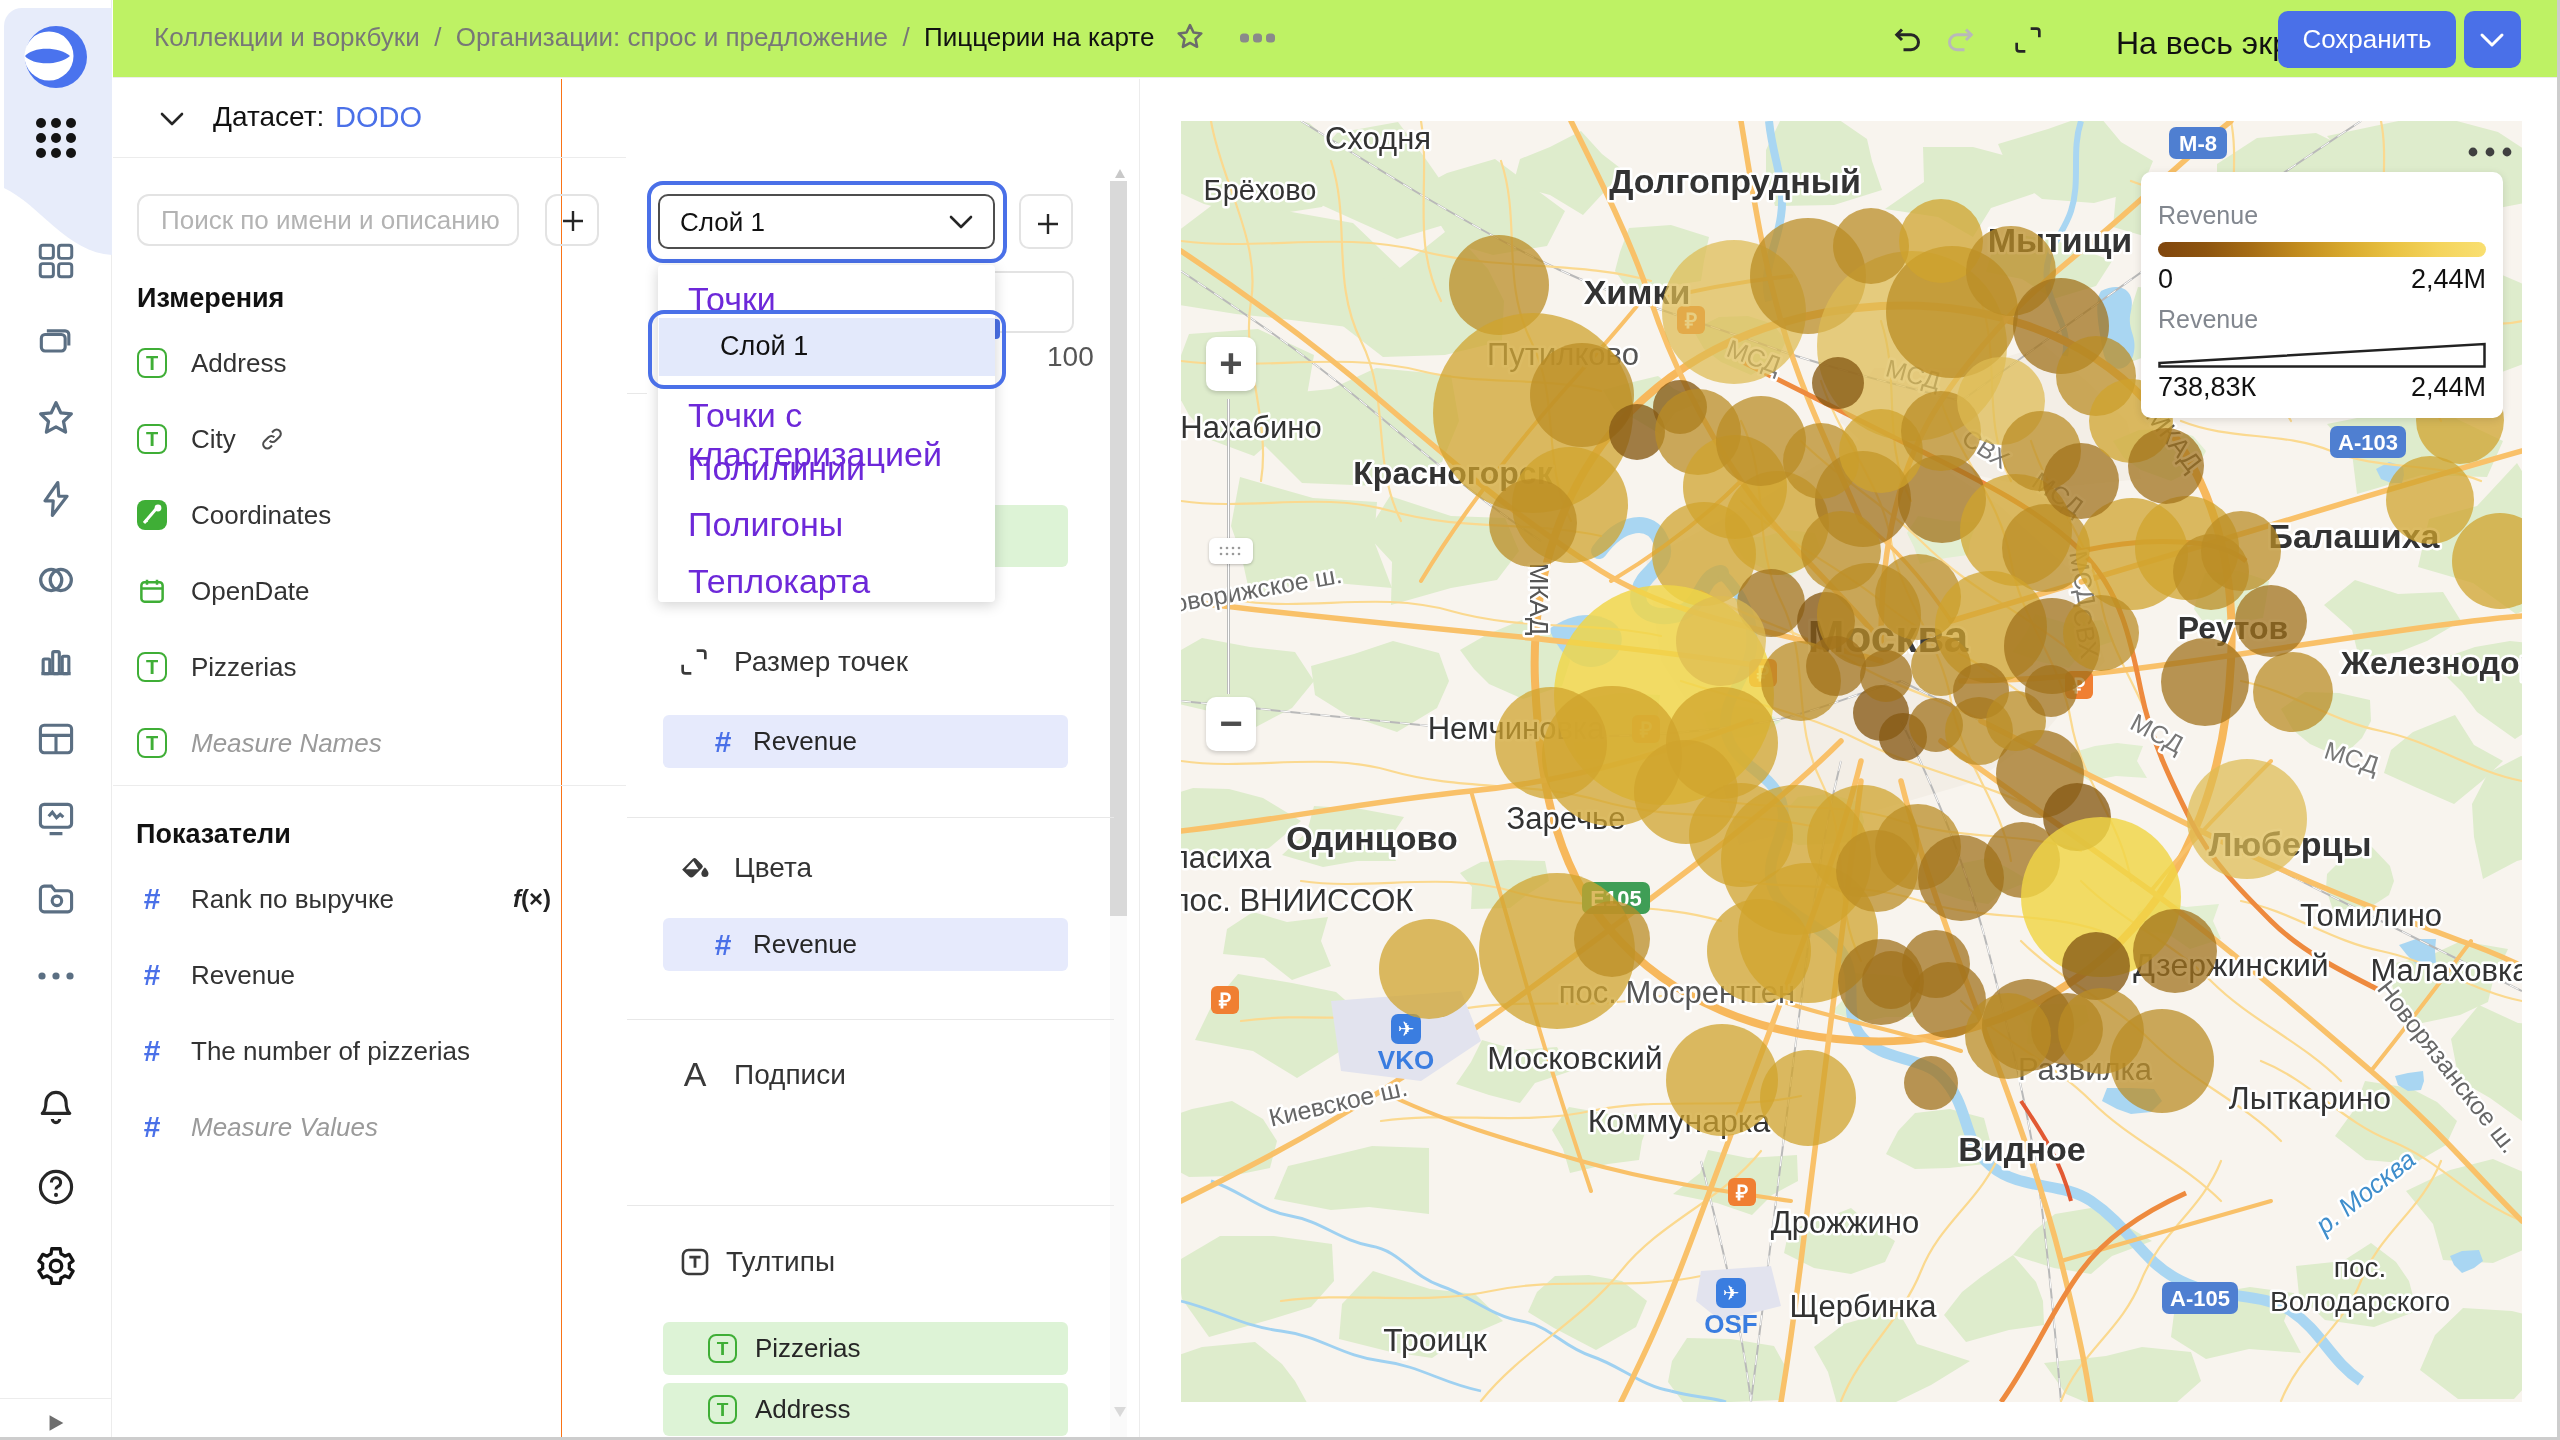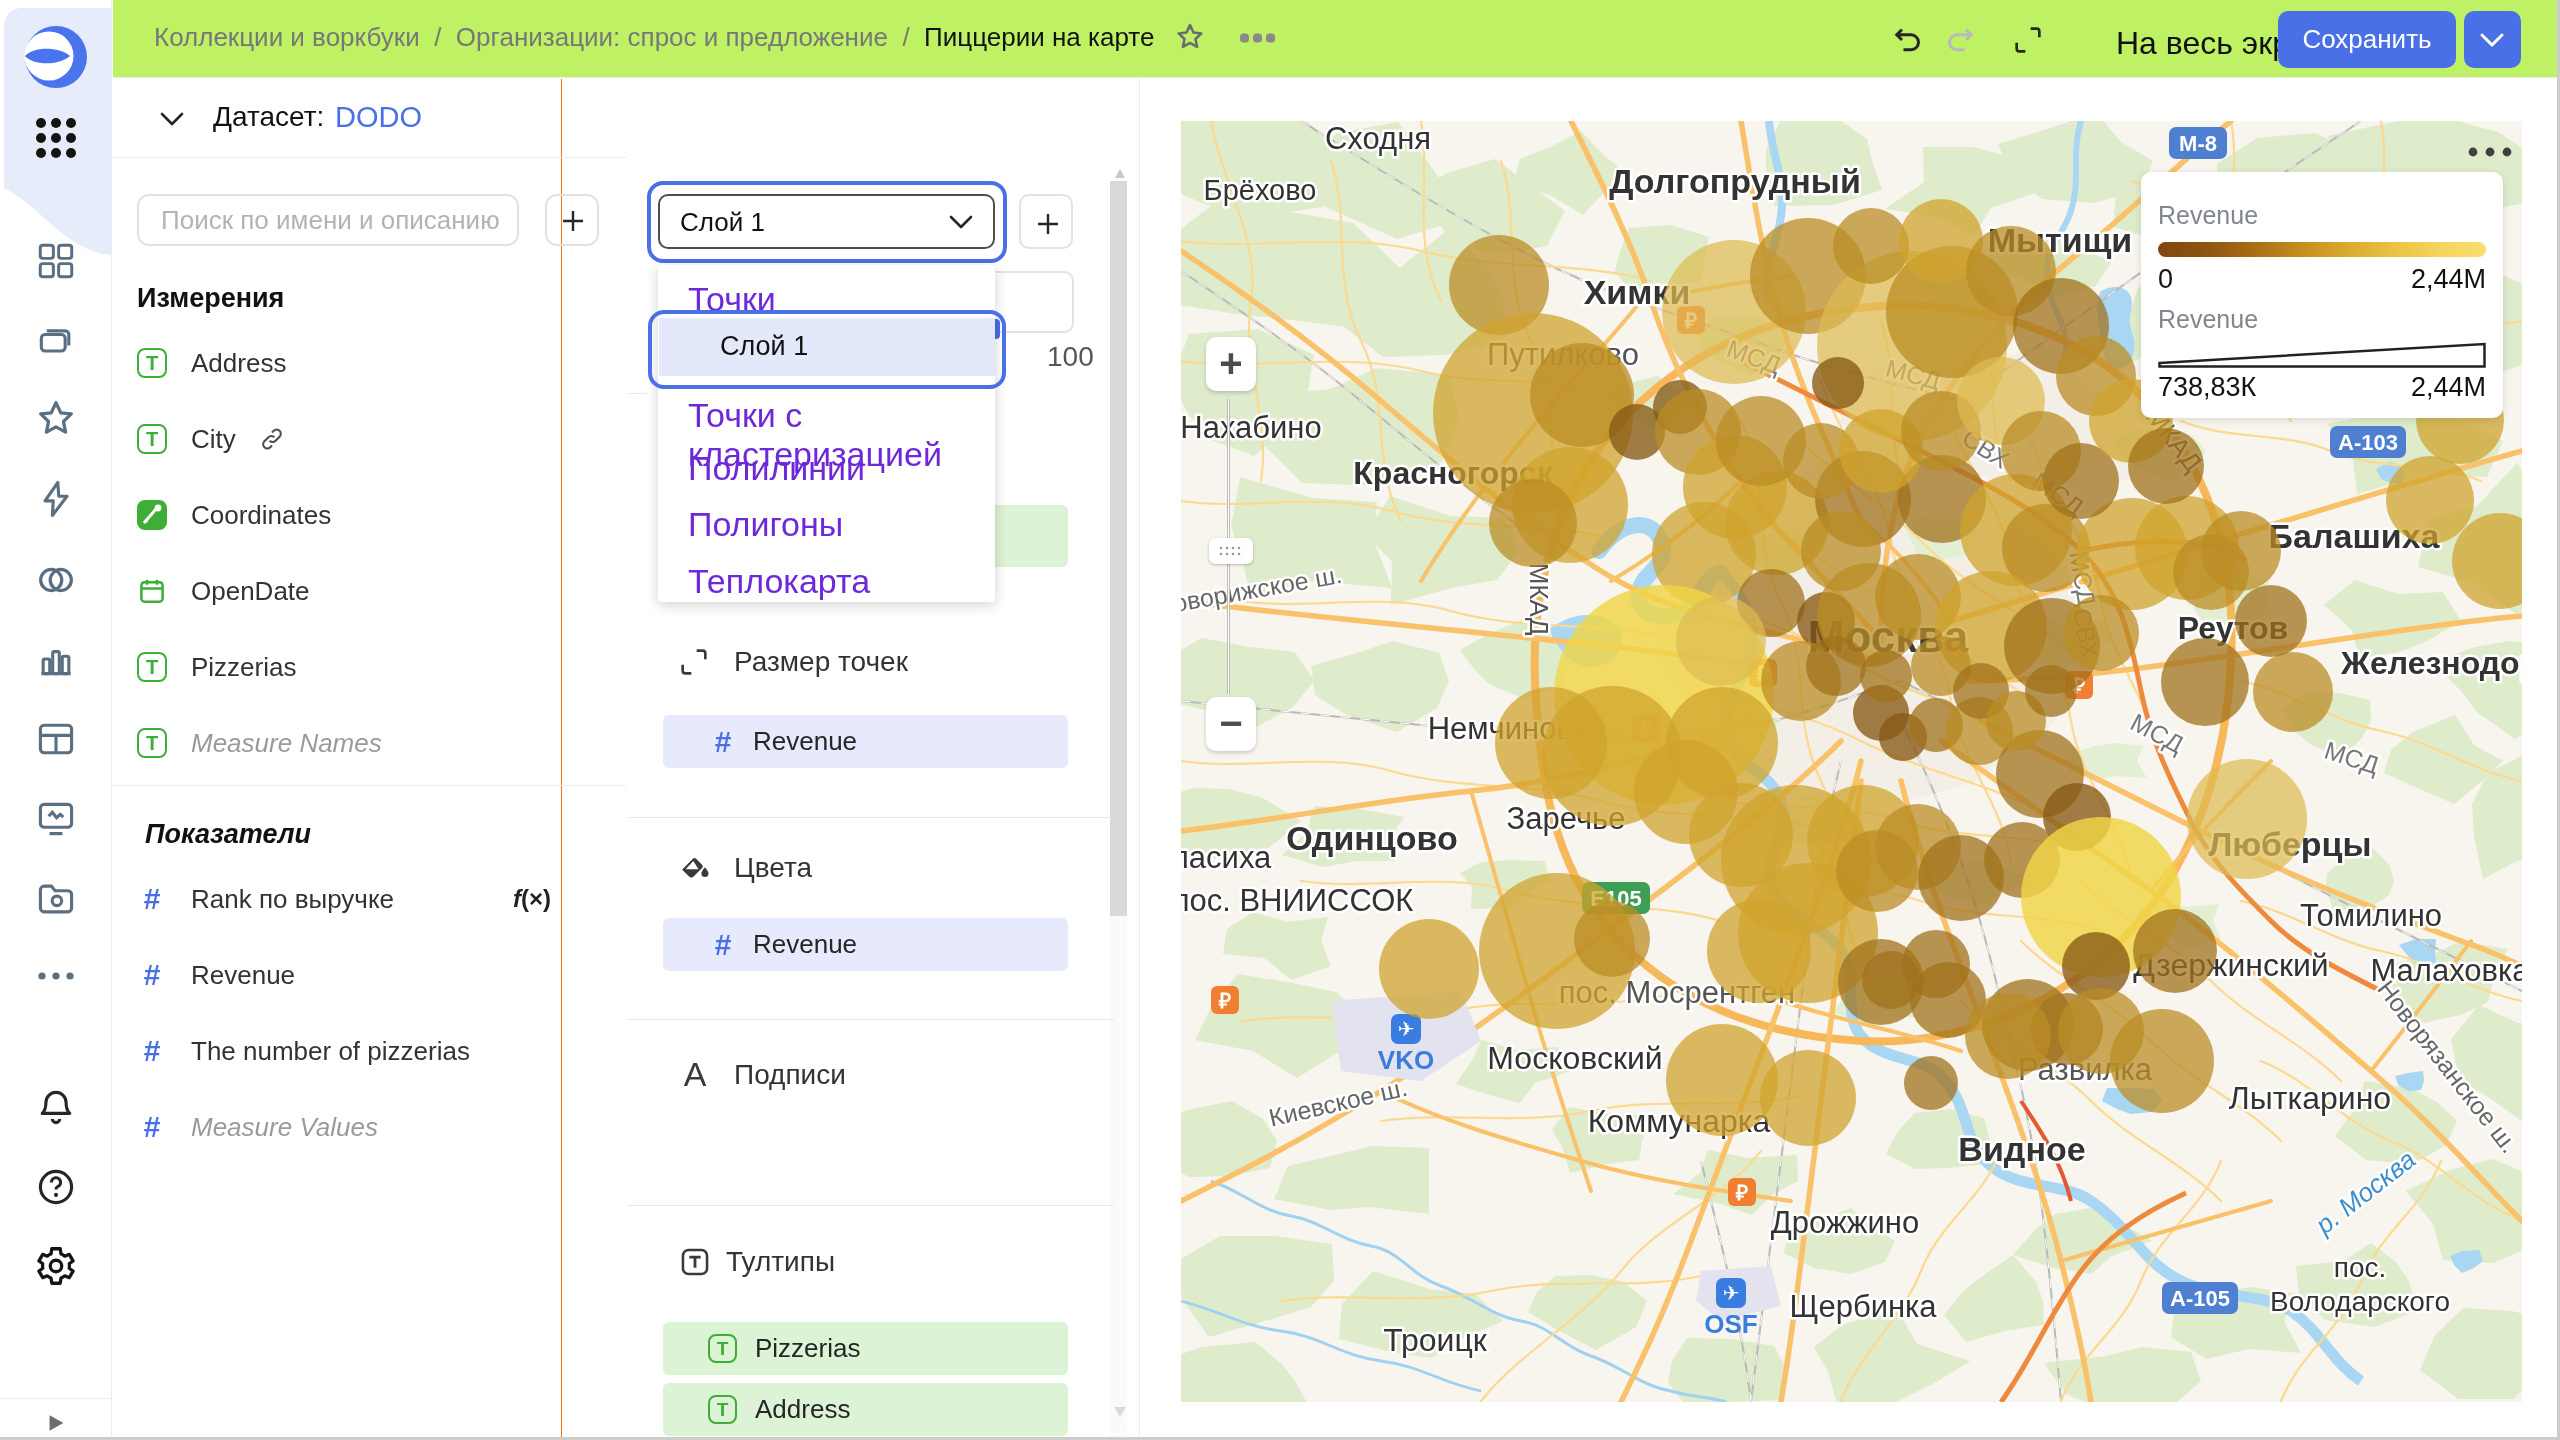--- a/index.html
+++ b/index.html
@@ -231,21 +231,21 @@
     </div>
   <div class="fieldrow" style="top:568px;">
       <div class="ficon">T</div>
       <div class="flabel">Pizzerias</div>
     </div>
   <div class="fieldrow" style="top:644px;">
       <div class="ficon">T</div>
       <div class="flabel fmuted">Measure Names</div>
     </div>
   <div style="position:absolute;left:0;top:706px;width:513px;border-top:1px solid #ececec;"></div>
-  <div class="sechead abs" style="left:32px;top:740px;font-style:italic;">Показатели</div>
+  <div class="sechead abs" style="left:23px;top:740px;">Показатели</div>
   <div class="fieldrow" style="top:800px;">
       <div class="hash">#</div>
       <div class="flabel">Rank по выручке</div>
     </div>
   <div class="abs" style="left:400px;top:806px;font-size:24px;color:#222;font-weight:bold;font-style:italic;">f<span style="font-style:normal;">(×)</span></div>
   <div class="fieldrow" style="top:876px;">
       <div class="hash">#</div>
       <div class="flabel">Revenue</div>
     </div>
   <div class="fieldrow" style="top:952px;">

